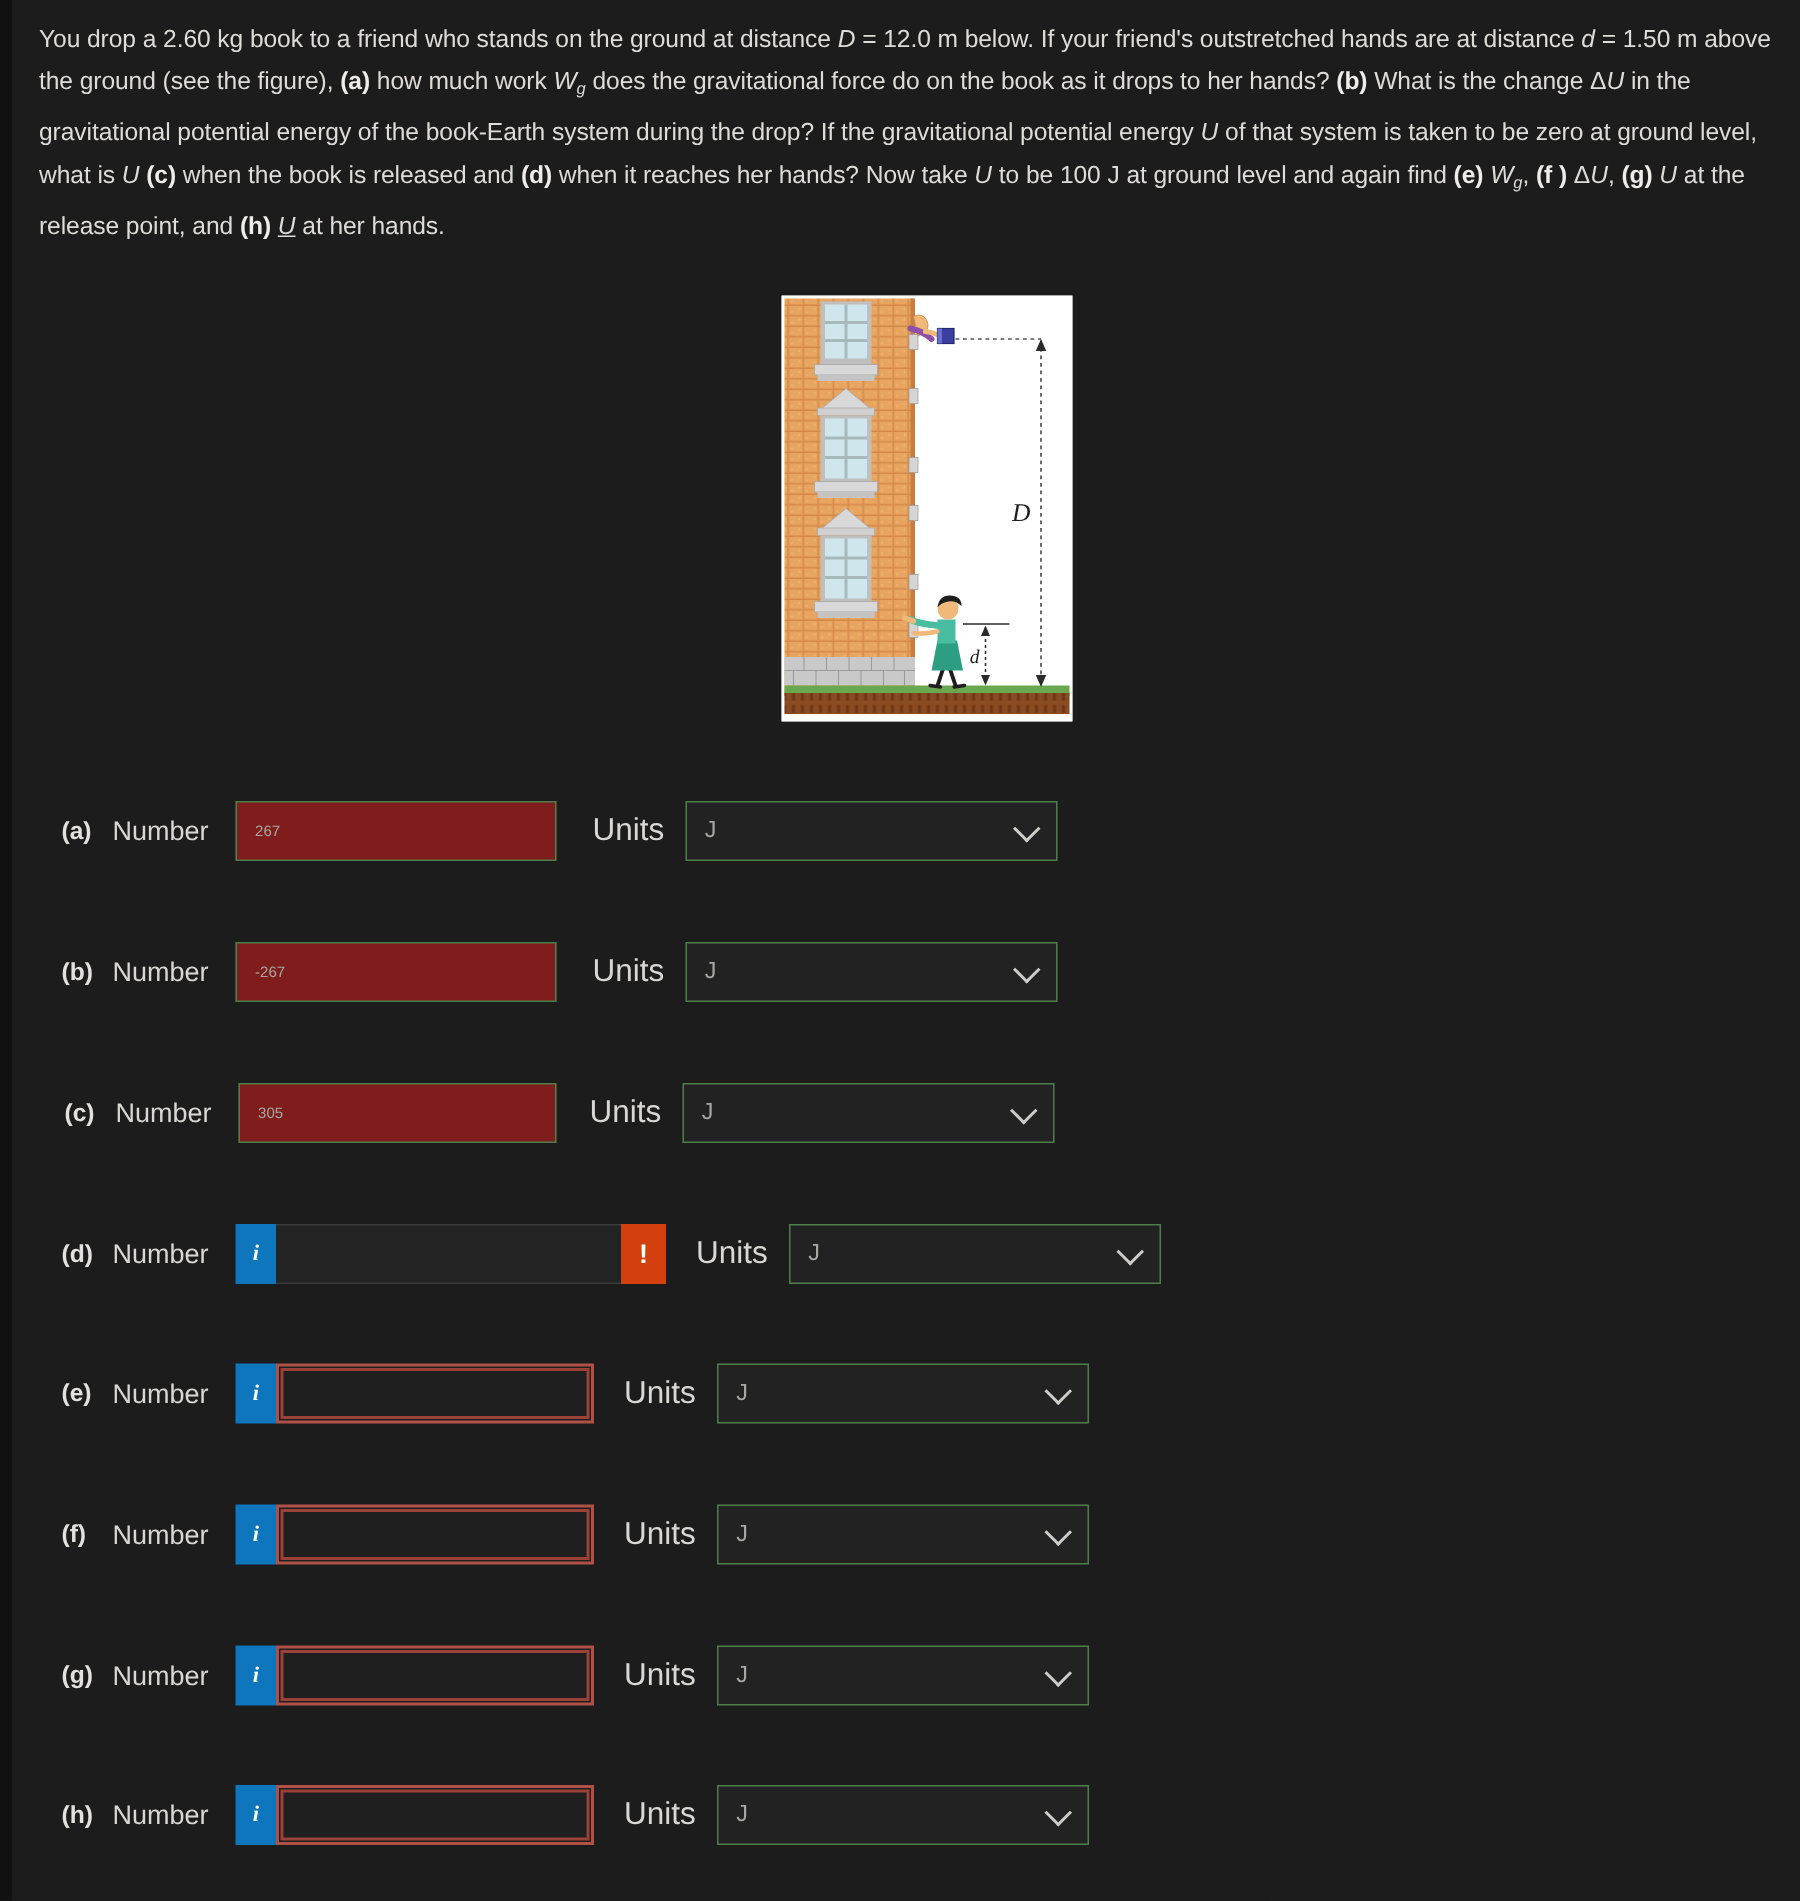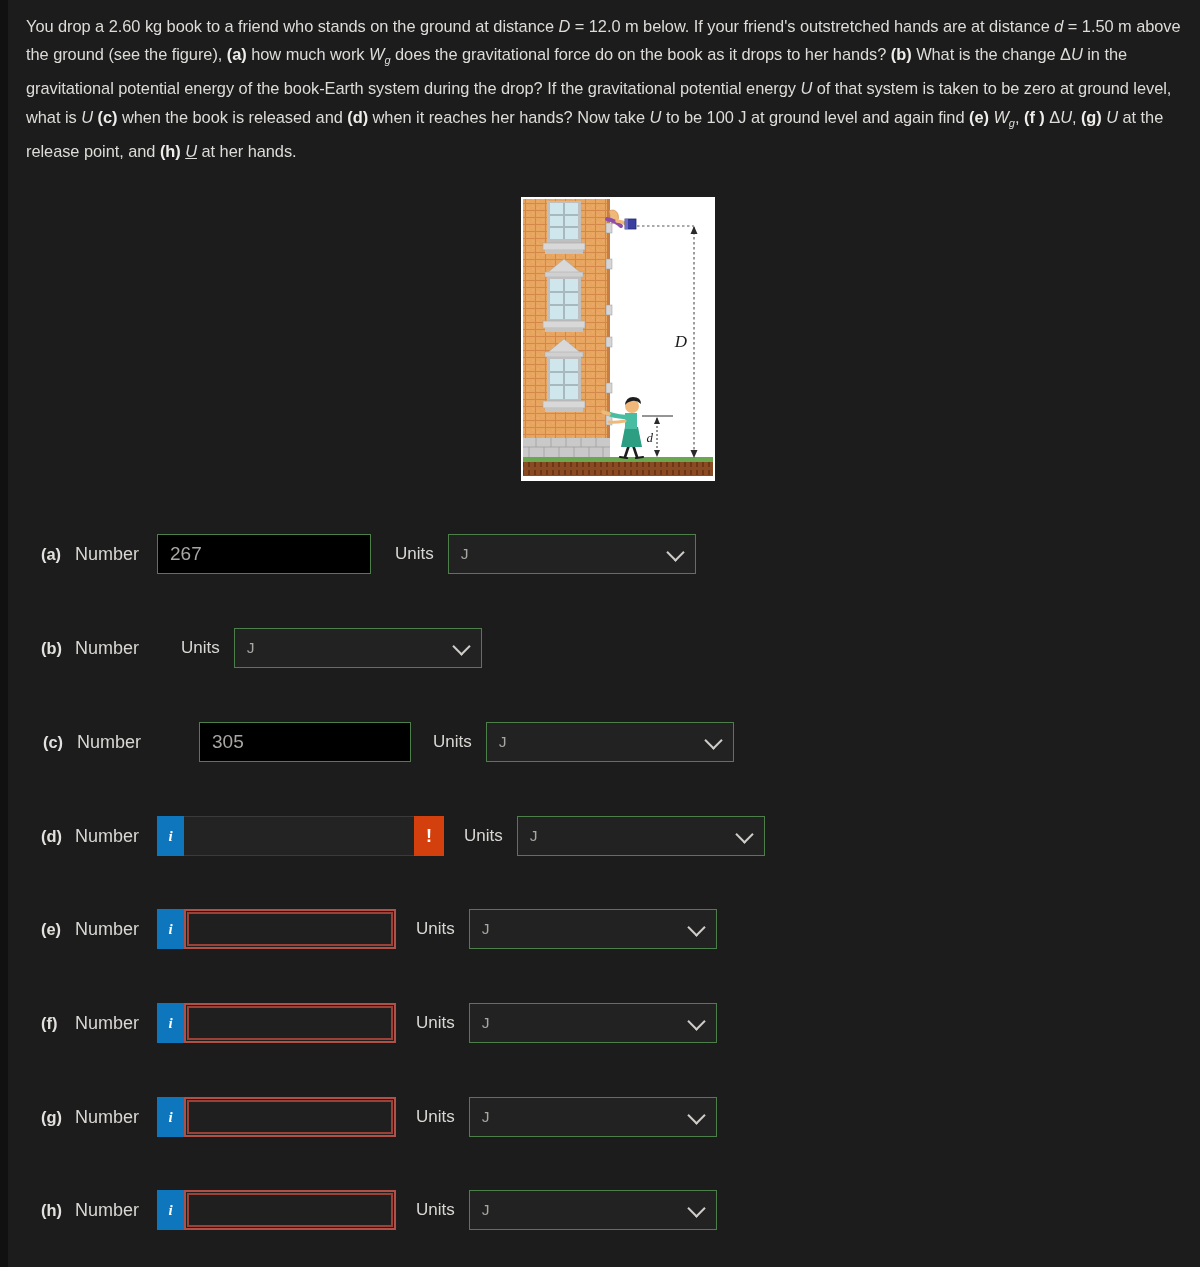--- a/index.html
+++ b/index.html
@@ -69,24 +69,24 @@
   .row .numlabel {
     font-size: 18px;
     color: #d9d7d3;
     margin-right: 18px;
     white-space: nowrap;
   }
 
   
   .inp {
     height: 40px;
-    background: #000000;
+    background: #7f1d1d;
     border: 1px solid #4d7f4b;
     color: #a9a7a3;
-    font-size: 19px;
+    font-size: 10px;
     font-family: "Liberation Sans", sans-serif;
     padding: 0 12px;
     outline: none;
     border-radius: 0;
   }
   .inp::placeholder { color: #6b6b6b; }
 
   
   .ibtn {
     width: 27px;
@@ -139,21 +139,21 @@
     border: 2px solid #b05046;
     outline: 2px solid #9b4137;
     outline-offset: -5px;
     color: #a9a7a3;
     font-size: 15.5px;
     font-family: "Liberation Sans", sans-serif;
     padding: 0 12px;
   }
 
   .unitslabel {
-    font-size: 17px;
+    font-size: 21px;
     color: #d9d7d3;
     margin: 0 14px 0 18px;
     white-space: nowrap;
   }
 
   
   .sel {
     height: 40px;
     background: #222222;
     border: 1px solid #4d7f4b;
@@ -326,30 +326,33 @@
         </span>
         <span class="unitslabel" style="margin-left: 24px;">Units</span>
         <div class="sel" style="width: 248px;">
           <span>J</span>
           <span class="chev"></span>
         </div>
       </div>
       <div class="row" style="left: 33px; top: 626px;">
         <span class="tag">(b)</span>
         <span class="numlabel">Number</span>
+        <span style="display: flex; align-items: center;">
+          <input type="text" class="inp" value="-267" style="width: 214px;">
+        </span>
         <span class="unitslabel" style="margin-left: 24px;">Units</span>
         <div class="sel" style="width: 248px;">
           <span>J</span>
           <span class="chev"></span>
         </div>
       </div>
       <div class="row" style="left: 35px; top: 720px;">
         <span class="tag">(c)</span>
         <span class="numlabel">Number</span>
-        <span style="display: flex; align-items: flex-start; margin-left: 40px;">
+        <span style="display: flex; align-items: flex-start;">
           <input type="text" class="inp" value="305" style="width: 212px;">
         </span>
         <span class="unitslabel" style="margin-left: 22px;">Units</span>
         <div class="sel" style="width: 248px;">
           <span>J</span>
           <span class="chev"></span>
         </div>
       </div>
       <div class="row" style="left: 33px; top: 814px;">
         <span class="tag">(d)</span>

